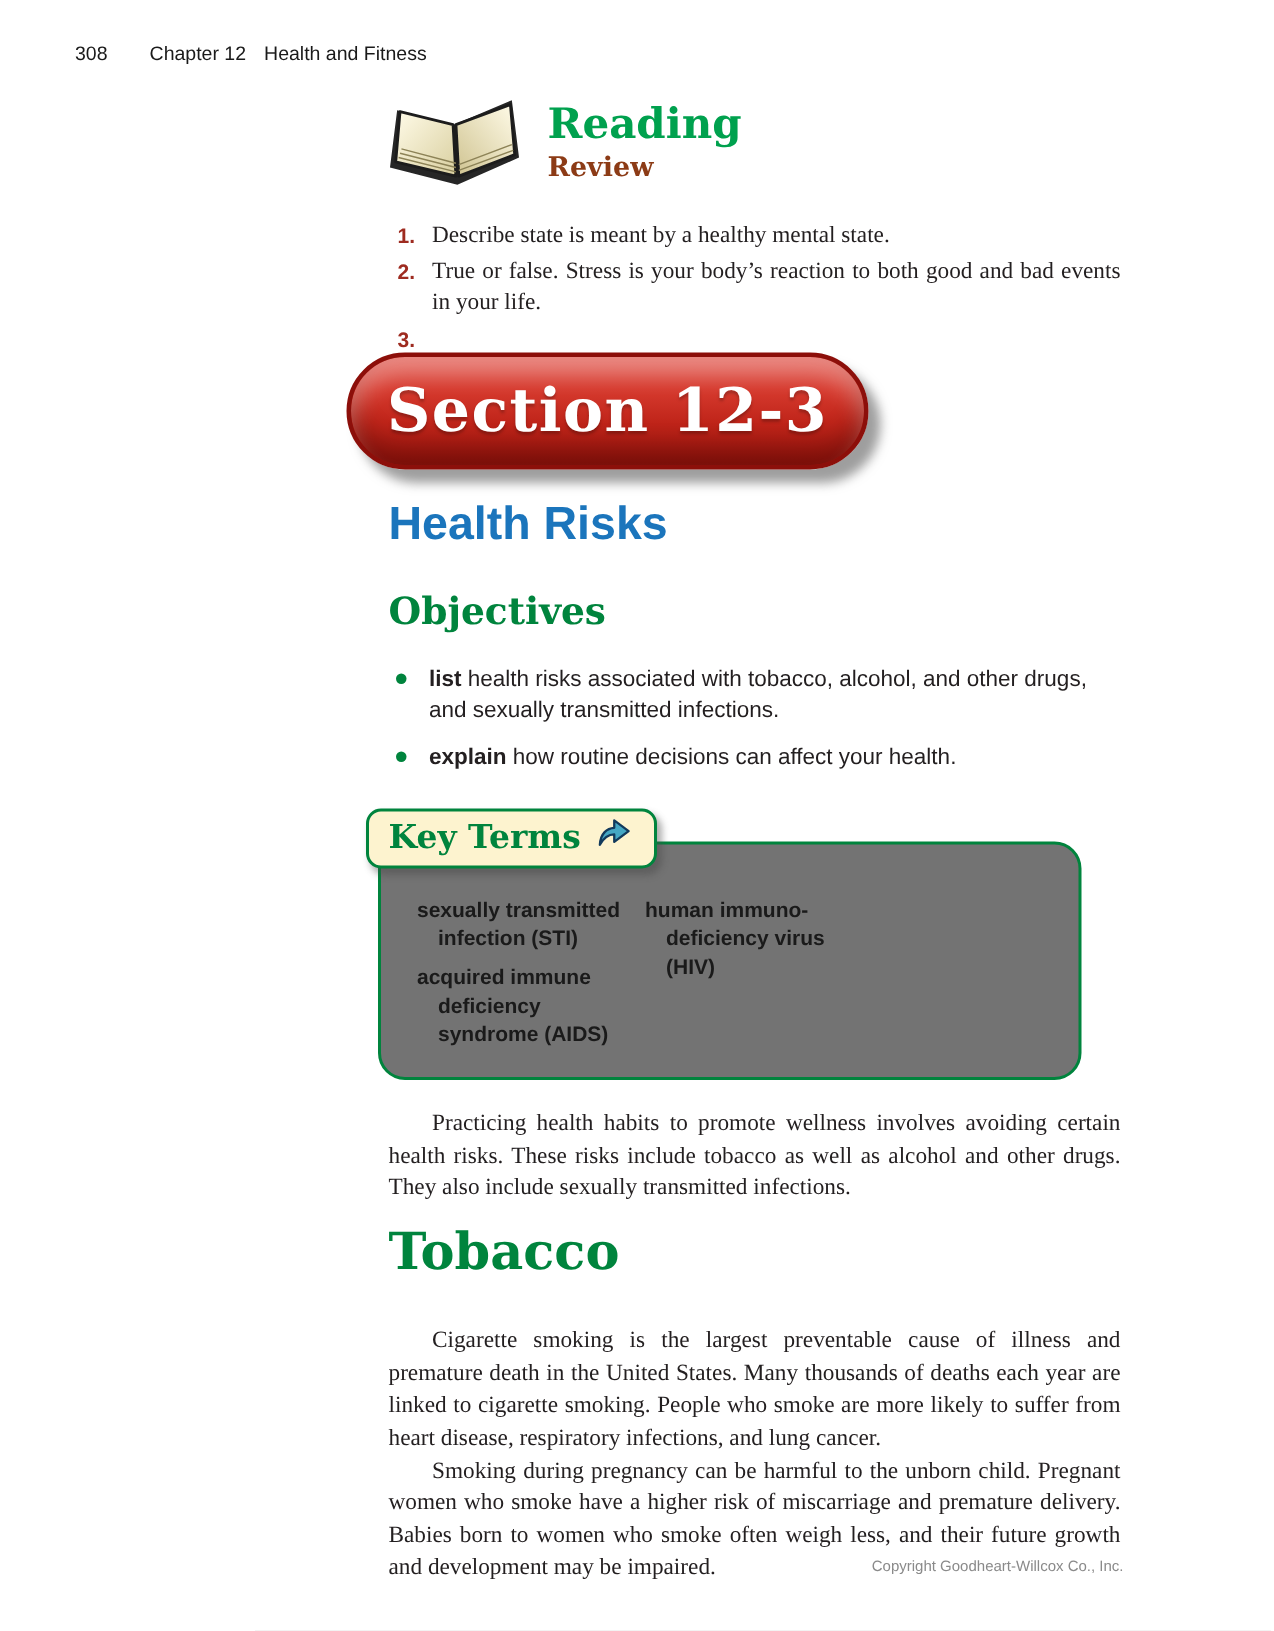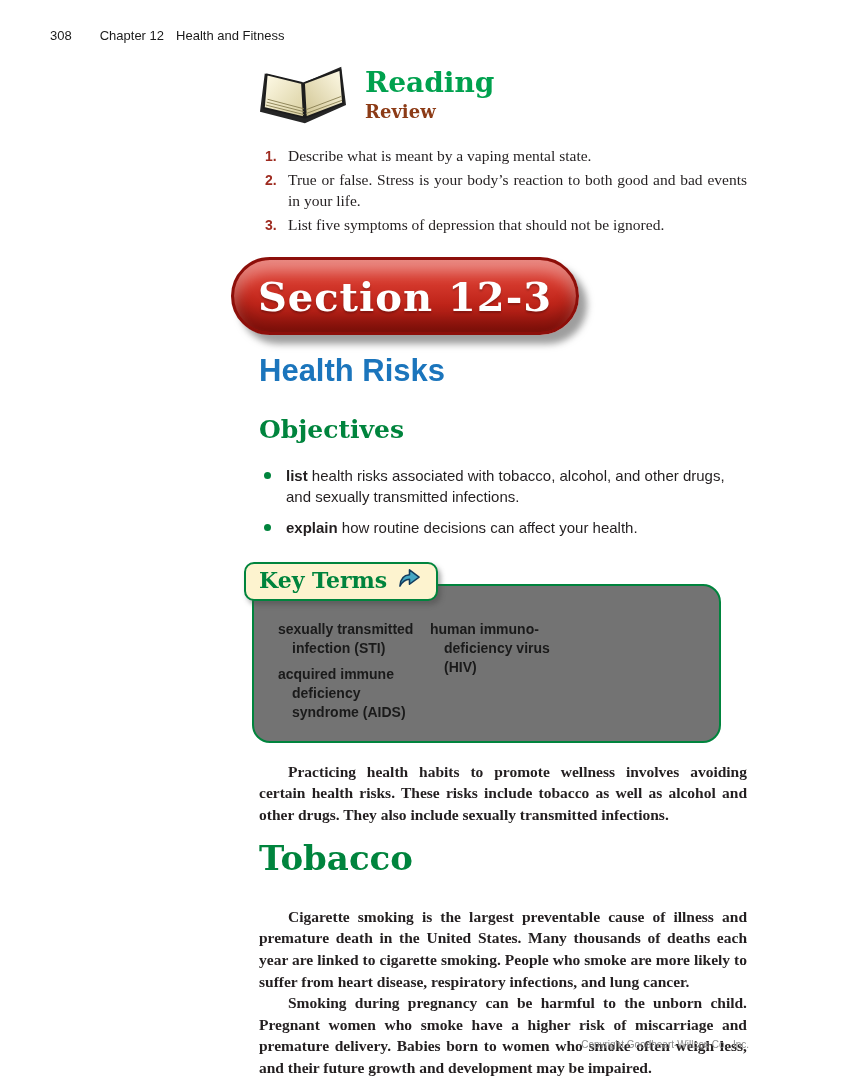--- a/index.html
+++ b/index.html
@@ -46,21 +46,21 @@
   .kt-box{position:relative;margin:46px 0 0 -7px;width:469px;box-sizing:border-box;border:2.5px solid var(--green,#00843d);
      border-radius:18px;padding:34px 8px 12px 24px;background:#737373;}
   .kt-label{position:absolute;top:-24px;left:-10px;display:flex;align-items:center;gap:10px;background:var(--label_bg,#fdf3cf);
      border:2px solid var(--green,#00843d);border-radius:10px;padding:3px 14px 5px 13px;box-shadow:3px 4px 5px rgba(70,70,70,.45);}
   .kt-label-text{font-family:"DejaVu Serif",serif;font-weight:bold;font-size:22px;color:var(--green,#00843d);}
   .kt-cols{display:flex;gap:12px;font-family:"Liberation Sans",sans-serif;font-weight:bold;font-size:14px;line-height:19px;color:#1a1a1a;}
   .kt-col1{width:140px;}.kt-col2{width:140px;}.kt-col3{width:125px;}
   .kt-term{padding-left:14px;text-indent:-14px;margin-bottom:7px;}
 
   
-  .body-para{margin:0;font-size:15.5px;line-height:21.6px;text-align:justify;text-indent:29px;font-weight:bold;}
+  .body-para{margin:0;font-size:15.5px;line-height:21.6px;text-align:justify;text-indent:29px;}
   .intro-para{margin-top:18px;}
   .tobacco-heading{margin-top:12px;font-size:34px;}
   .tobacco-paras{margin-top:7px;}
 
   .page-footer{position:absolute;top:1039px;right:100px;font-family:"Liberation Sans",sans-serif;font-size:10px;color:#8a8a8a;}
 </style>
 </head>
 <body>
 
 <div class="page">
@@ -95,29 +95,28 @@
           </svg>
         </span>
         <div class="rr-titles">
           <div class="rr-title">Reading</div>
           <div class="rr-subtitle">Review</div>
         </div>
       </div>
       <ol class="rr-list">
         <li>
           <span class="q-num">1.</span>
-          <span class="q-text">Describe what is meant by a vaping mental state.</span>
+          <span class="q-text">Describe state is meant by a healthy mental state.</span>
         </li>
         <li>
           <span class="q-num">2.</span>
           <span class="q-text">True or false. Stress is your body’s reaction to both good and bad events in your life.</span>
         </li>
         <li>
           <span class="q-num">3.</span>
-          <span class="q-text">List five symptoms of depression that should not be ignored.</span>
         </li>
       </ol>
     </section>
 
     <div class="section-badge">
       <span class="badge-label">Section 12-3</span>
     </div>
 
     <h1 class="main-title">Health Risks</h1>
 

